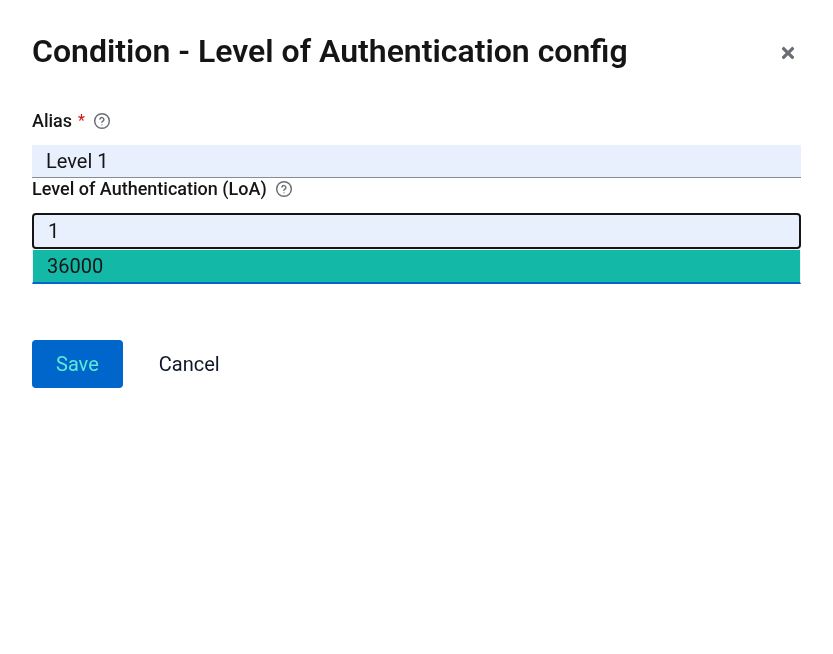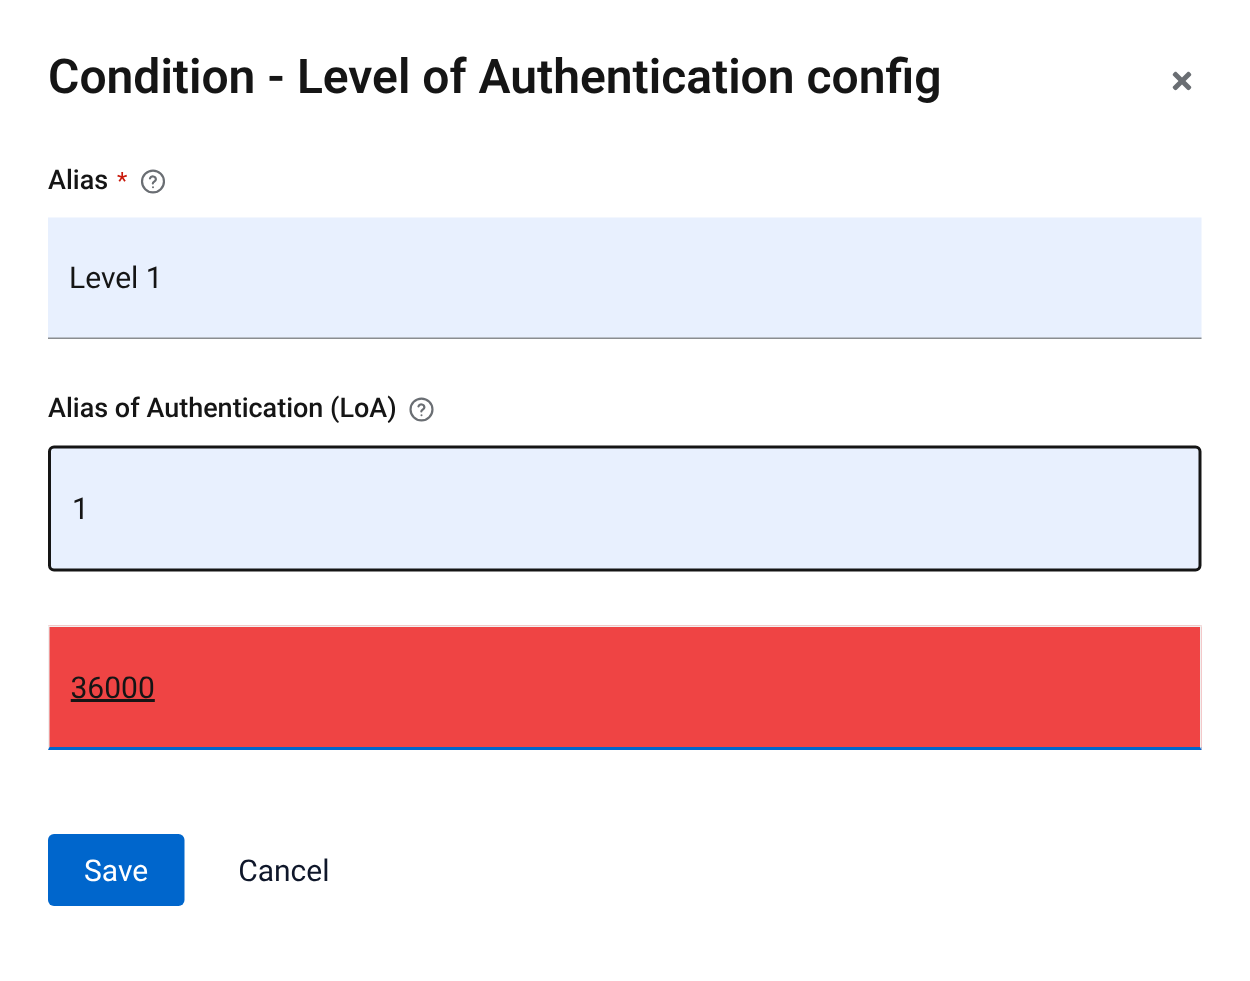--- a/index.html
+++ b/index.html
@@ -10,21 +10,21 @@
     body {
       font-family: -apple-system, BlinkMacSystemFont, "Segoe UI", Roboto, "Helvetica Neue", Arial, sans-serif;
       background: #fff;
       padding: 32px;
       width: 833px;
       color: #151515;
     }
     .header {
       display: flex;
       justify-content: space-between;
-      align-items: flex-end;
+      align-items: center;
       margin-bottom: 40px;
     }
     .title {
       font-size: 32px;
       font-weight: 600;
       color: #151515;
       line-height: 1.2;
     }
     .close-btn {
       background: none;
@@ -35,21 +35,20 @@
       display: flex;
       align-items: center;
       justify-content: center;
       margin-top: 6px;
     }
     .close-btn svg {
       width: 18px;
       height: 18px;
     }
     .form-group {
-      margin-bottom: 36px;
     }
     .label-row {
       display: flex;
       align-items: center;
       gap: 8px;
       margin-bottom: 14px;
     }
     .field-label {
       font-size: 18px;
       font-weight: 500;
@@ -67,53 +66,52 @@
       cursor: pointer;
       display: inline-flex;
     }
     .help-icon svg {
       width: 100%;
       height: 100%;
     }
     .text-input {
       width: 100%;
       font-size: 20px;
-      padding: 28px 14px;
+      padding: 4px 14px;
       border: 1px solid #f0f0f0;
       border-bottom: 1px solid #8a8d90;
       background: #fff;
       font-family: inherit;
       color: #151515;
       outline: none;
     }
     .text-input.autofill {
       background: #e8f0fe;
       border: none;
       border-bottom: 1px solid #8a8d90;
     }
     .text-input.focused {
       background: #e8f0fe;
       border: 2px solid #151515;
       border-radius: 4px;
     }
     .text-input.underlined {
       border: 1px solid #f0f0f0;
       border-bottom: 2px solid #0066cc;
-      background: #ef4444;
-      text-decoration: underline;
+      background: #14b8a6;
     }
     .button-row {
       display: flex;
       gap: 28px;
       align-items: center;
       margin-top: 56px;
     }
     .btn-primary {
       background: #0066cc;
-      color: #ffffff;
+      color: #5eead4;
       border: none;
       font-size: 20px;
       font-weight: 400;
       padding: 12px 24px;
       border-radius: 4px;
       cursor: pointer;
       font-family: inherit;
     }
     .btn-link {
       background: none;
@@ -150,21 +148,21 @@
           <path d="M6.2 6.2a1.8 1.8 0 0 1 3.5.6c0 1.2-1.8 1.4-1.8 2.4" stroke-linecap="round"></path>
           <circle cx="8" cy="11.4" r="0.6" fill="currentColor" stroke="none"></circle>
         </svg>
     </span>
   </div>
   <input type="text" class="text-input autofill" value="Level 1" style="">
 </div>
 
 <div class="form-group">
   <div class="label-row">
-    <label class="field-label">Alias of Authentication (LoA)</label>
+    <label class="field-label">Level of Authentication (LoA)</label>
     <span class="help-icon">
       <svg viewBox="0 0 16 16" fill="none" stroke="currentColor" stroke-width="1.3">
           <circle cx="8" cy="8" r="6.5"></circle>
           <path d="M6.2 6.2a1.8 1.8 0 0 1 3.5.6c0 1.2-1.8 1.4-1.8 2.4" stroke-linecap="round"></path>
           <circle cx="8" cy="11.4" r="0.6" fill="currentColor" stroke="none"></circle>
         </svg>
     </span>
   </div>
   <input type="text" class="text-input focused" value="1" style="">
 </div>

